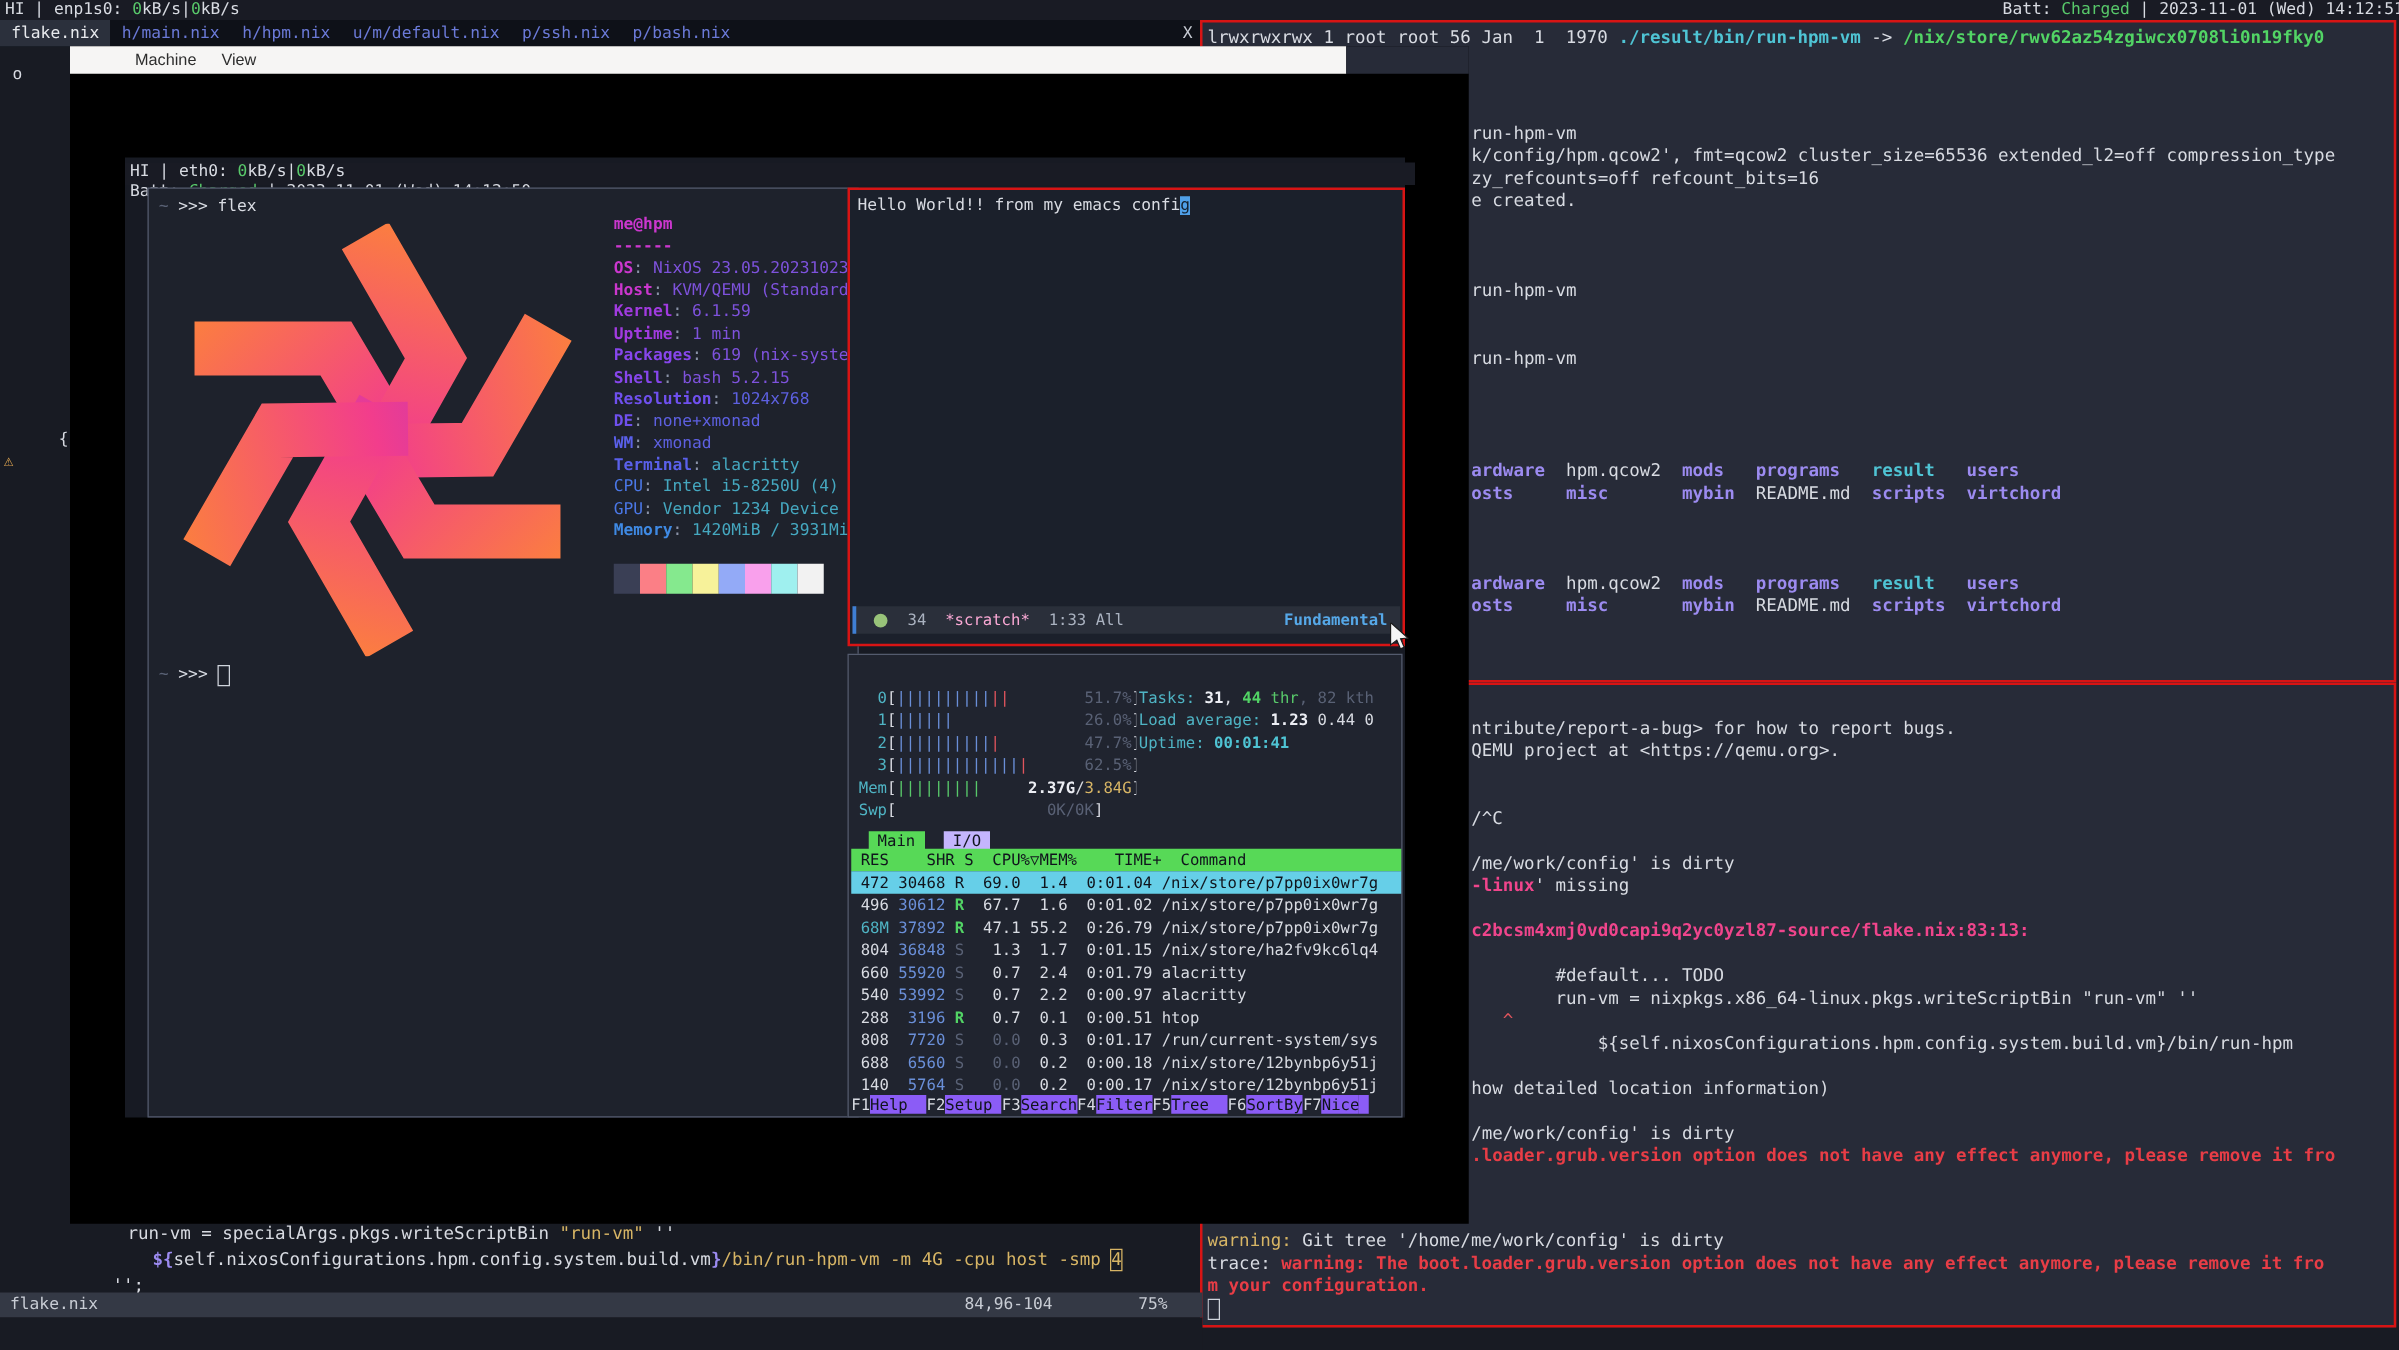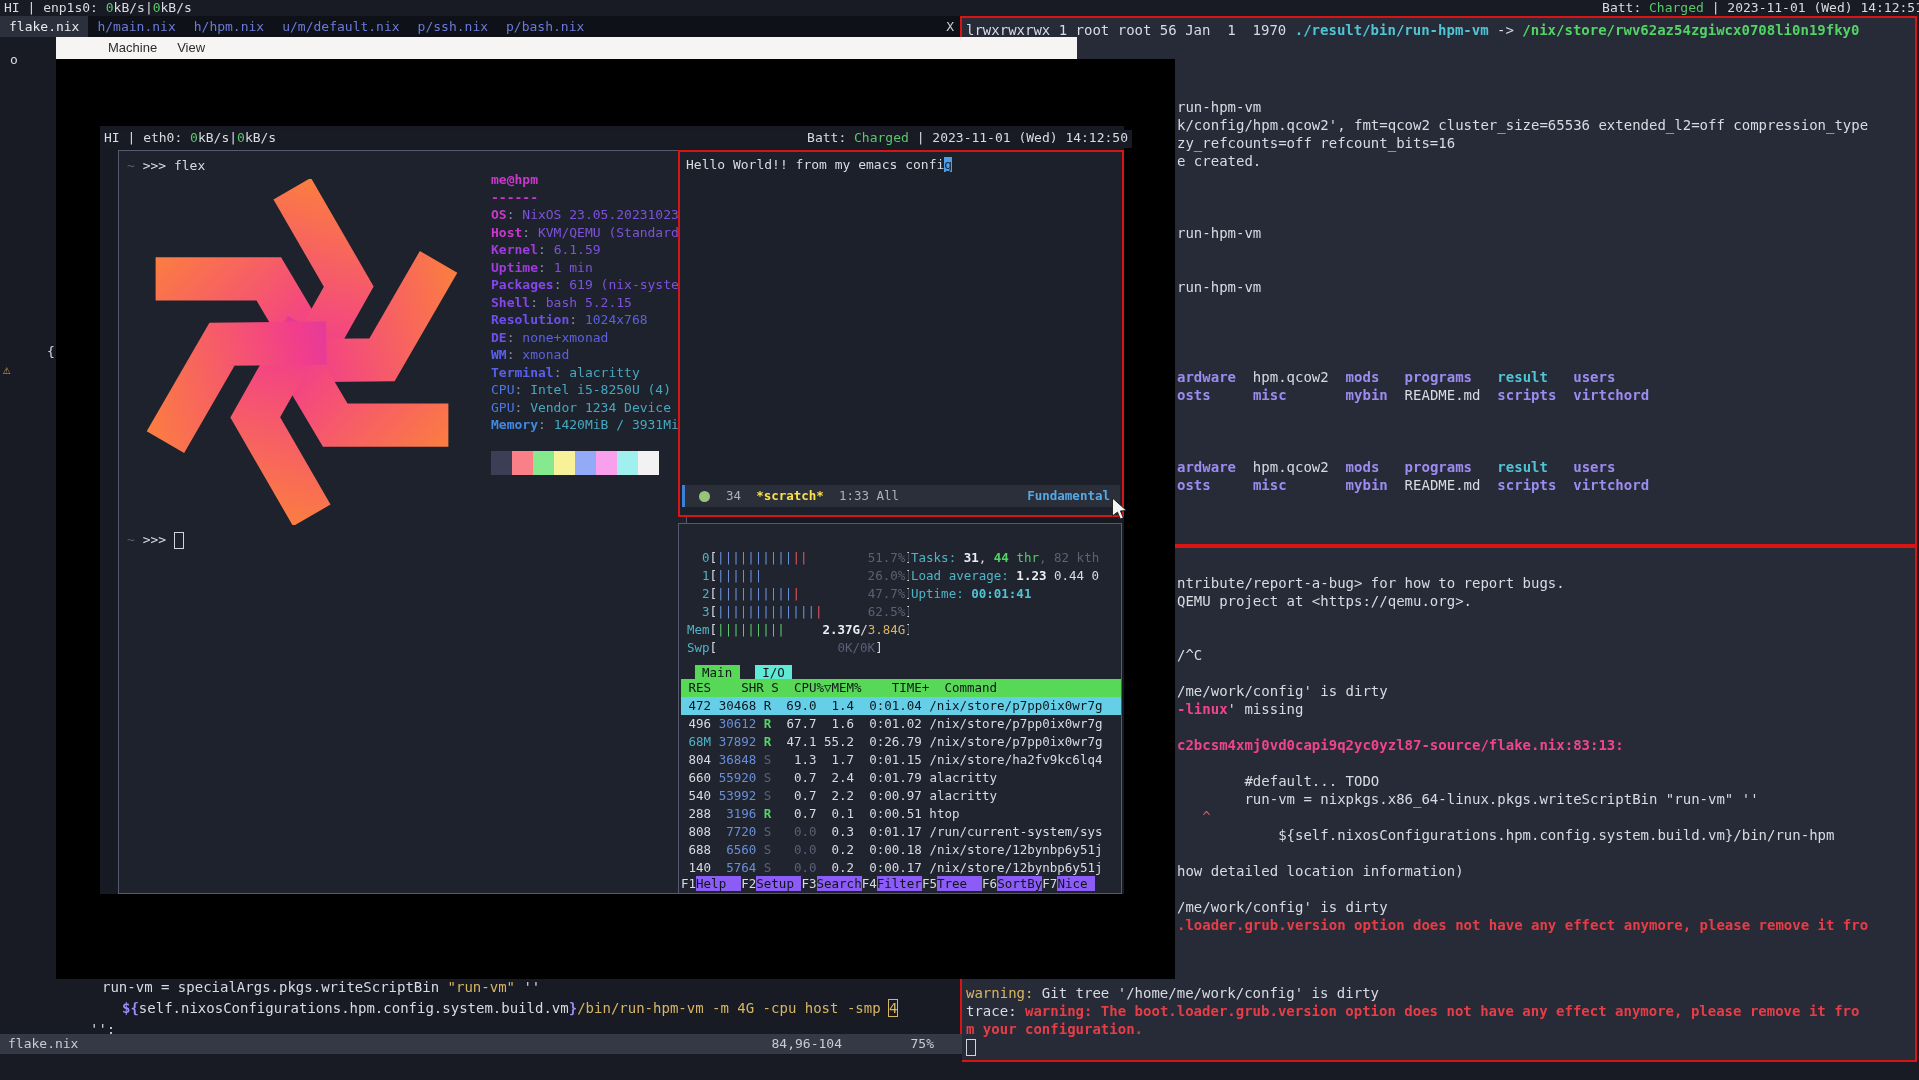--- a/index.html
+++ b/index.html
@@ -22,54 +22,54 @@
   .lines .line{height:18px;white-space:pre;overflow:hidden;}
   .lh175 .line{height:17.5px;}
   .c-w{color:#d8dbe2}.c-wb{color:#eceef4;font-weight:bold}.c-d{color:#596175}
   .c-r{color:#e0555d}.c-rb{color:#e83d46;font-weight:bold}
   .c-pk{color:#f0458c;font-weight:bold}.c-y{color:#d7b565}
   .c-g{color:#58c86a}.c-gb{color:#52d465;font-weight:bold}
   .c-c{color:#4fb4c4}.c-cb{color:#4fc4d4;font-weight:bold}
   .c-b{color:#6a8fd8}.c-pu{color:#9c8bf0;font-weight:bold}
   .c-f{color:#d8dbe2}.c-k{color:#10141c}
   .c-fk{background:#8b5cf6;color:#10141c}
-  .c-tm{background:#57d957;color:#10141c}.c-ti{background:#5eead4;color:#10141c}
+  .c-tm{background:#57d957;color:#10141c}.c-ti{background:#c4b5fd;color:#10141c}
   .c-hc{display:inline-block;width:8px;height:15px;border:1px solid #cfd4dc;vertical-align:-2px}
   .c-bc{background:#4f9fe8;color:#14202e}
   .c-ycur{color:#d7b565;outline:1px solid #d7b565;}
   .c-nfa{color:#cb37ce;font-weight:bold}.c-nfb{color:#a13be0;font-weight:bold}
   .c-nfc{color:#8746ec;font-weight:bold}.c-nfd{color:#6f50ee;font-weight:bold}
   .c-nfe{color:#5a60ea;font-weight:bold}.c-nff{color:#4a77e6;font-weight:normal}
   .c-nfg{color:#3f8ae4;font-weight:bold}
   .c-nva{color:#7e52dc}.c-nvb{color:#5d60e0}.c-nvc{color:#45a8c0}
   .c-col{color:#8b93a8}
   .line.sel{background:#66cfe8}.line.sel span{color:#10141c}
 
   
   .rterm{background:#272b38;border:2px solid #d81414;font:14px/18px "DejaVu Sans Mono",monospace;z-index:1;}
 
   
   #qemu{left:56px;top:37px;width:1119px;height:942px;z-index:5;background:#000;}
   #qemu-menubar{left:0;top:0;width:1021px;height:22px;background:#f6f5f4;color:#2d2d2d;
     font:13px/22px "Liberation Sans",sans-serif;display:flex;gap:20px;padding-left:52px;box-sizing:border-box;}
   #qemu-menubar-gap{left:1021px;top:0;width:98px;height:22px;background:#272b38;}
   #vmscreen{left:44px;top:89px;width:1024px;height:768px;background:#171a23;}
-  #vm-xmobar{left:0;top:4px;width:1024px;height:18px;}
+  #vm-xmobar{left:0;top:4px;width:1024px;height:18px;flex-direction:column;}
   .vmwin{position:absolute;box-sizing:border-box;}
   #vm-term{left:2px;top:24px;width:569px;height:744px;background:#1e222c;border:1px solid #545b6e;
     font:13px/17.5px "DejaVu Sans Mono",monospace;margin-left:16px;}
   #vm-emacs{left:578px;top:24px;width:446px;height:367px;background:#1b202b;border:2px solid #d81414;
     font:13px/18px "DejaVu Sans Mono",monospace;color:#c8ccd6;}
   #vm-htop{left:578px;top:397px;width:444px;height:371px;background:#20242f;border:1px solid #545b6e;
     font:12.5px/18px "DejaVu Sans Mono",monospace;}
   #vm-emacs-modeline{left:2px;right:2px;bottom:8px;height:22px;background:#2a2f3a;color:#aab2c0;
     display:flex;align-items:center;white-space:pre;font-size:12.5px;}
   #vm-emacs-modeline .stripe{width:3px;height:22px;background:#3f7fd4;margin-right:14px;}
   #vm-emacs-modeline .dot{width:11px;height:11px;border-radius:50%;background:#98c379;margin-right:16px;}
-  #vm-emacs-modeline .buf{color:#fde047;font-weight:bold;text-align:center;}
+  #vm-emacs-modeline .buf{color:#f9a8d4;font-weight:normal;text-align:center;}
   #vm-emacs-modeline .mode{margin-left:auto;margin-right:10px;color:#56a8e8;font-weight:bold;}
   .htop-hdr{position:absolute;white-space:pre;background:#57d957;color:#10141c;height:18px;}
   #palette{position:absolute;display:flex;}
   #palette div{width:21px;height:24px;}
 
   
   .ed-line{position:absolute;white-space:pre;font:14px/18px "DejaVu Sans Mono",monospace;z-index:2;}
   #ed-modeline{left:0;top:1034px;width:962px;height:20px;background:#343945;color:#c8ccd4;
     font:13px/20px "DejaVu Sans Mono",monospace;z-index:2;}
   #ed-modeline .fname{position:absolute;left:8px;}

